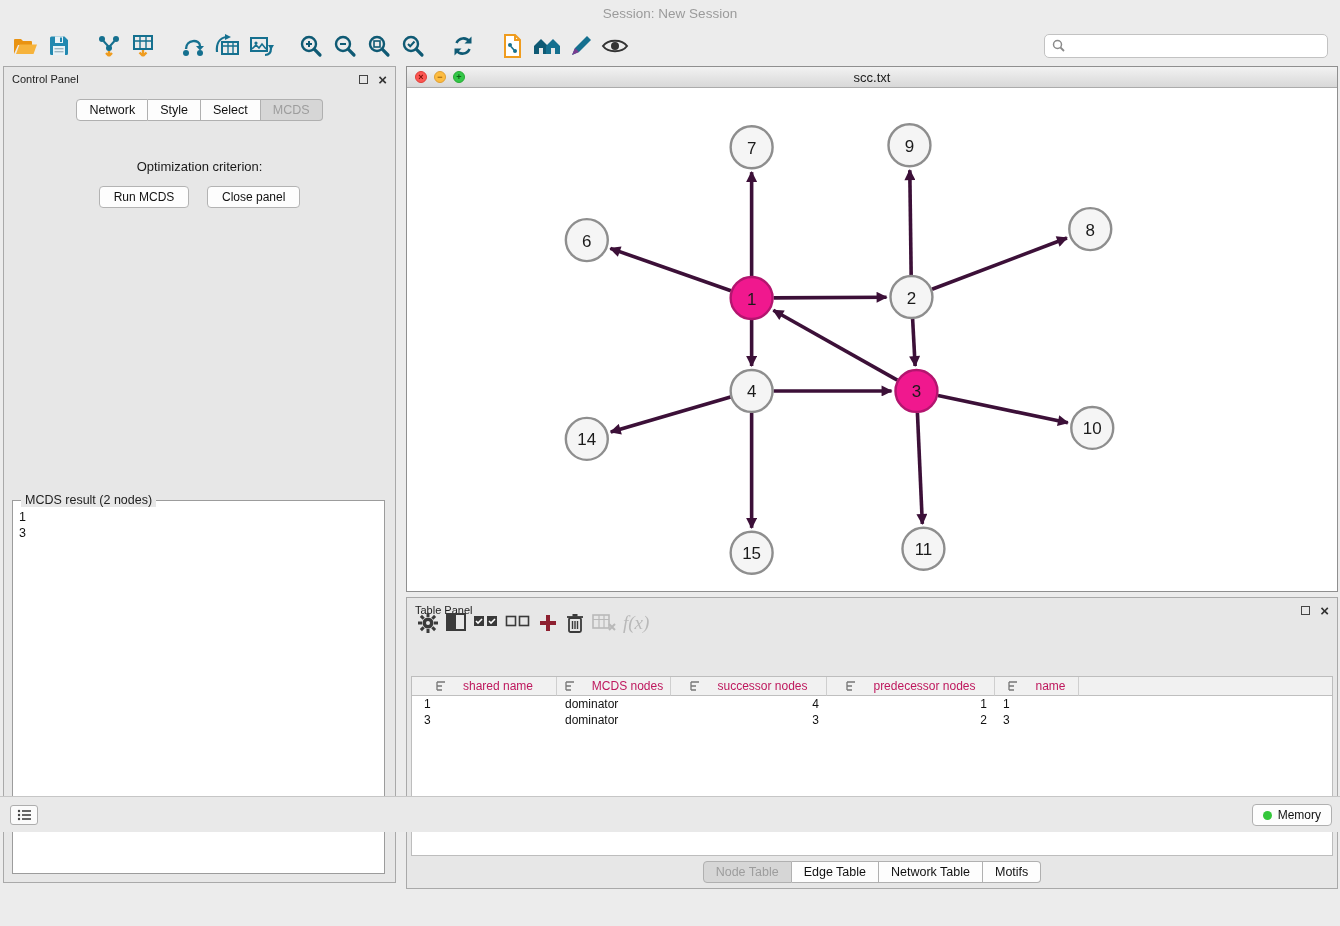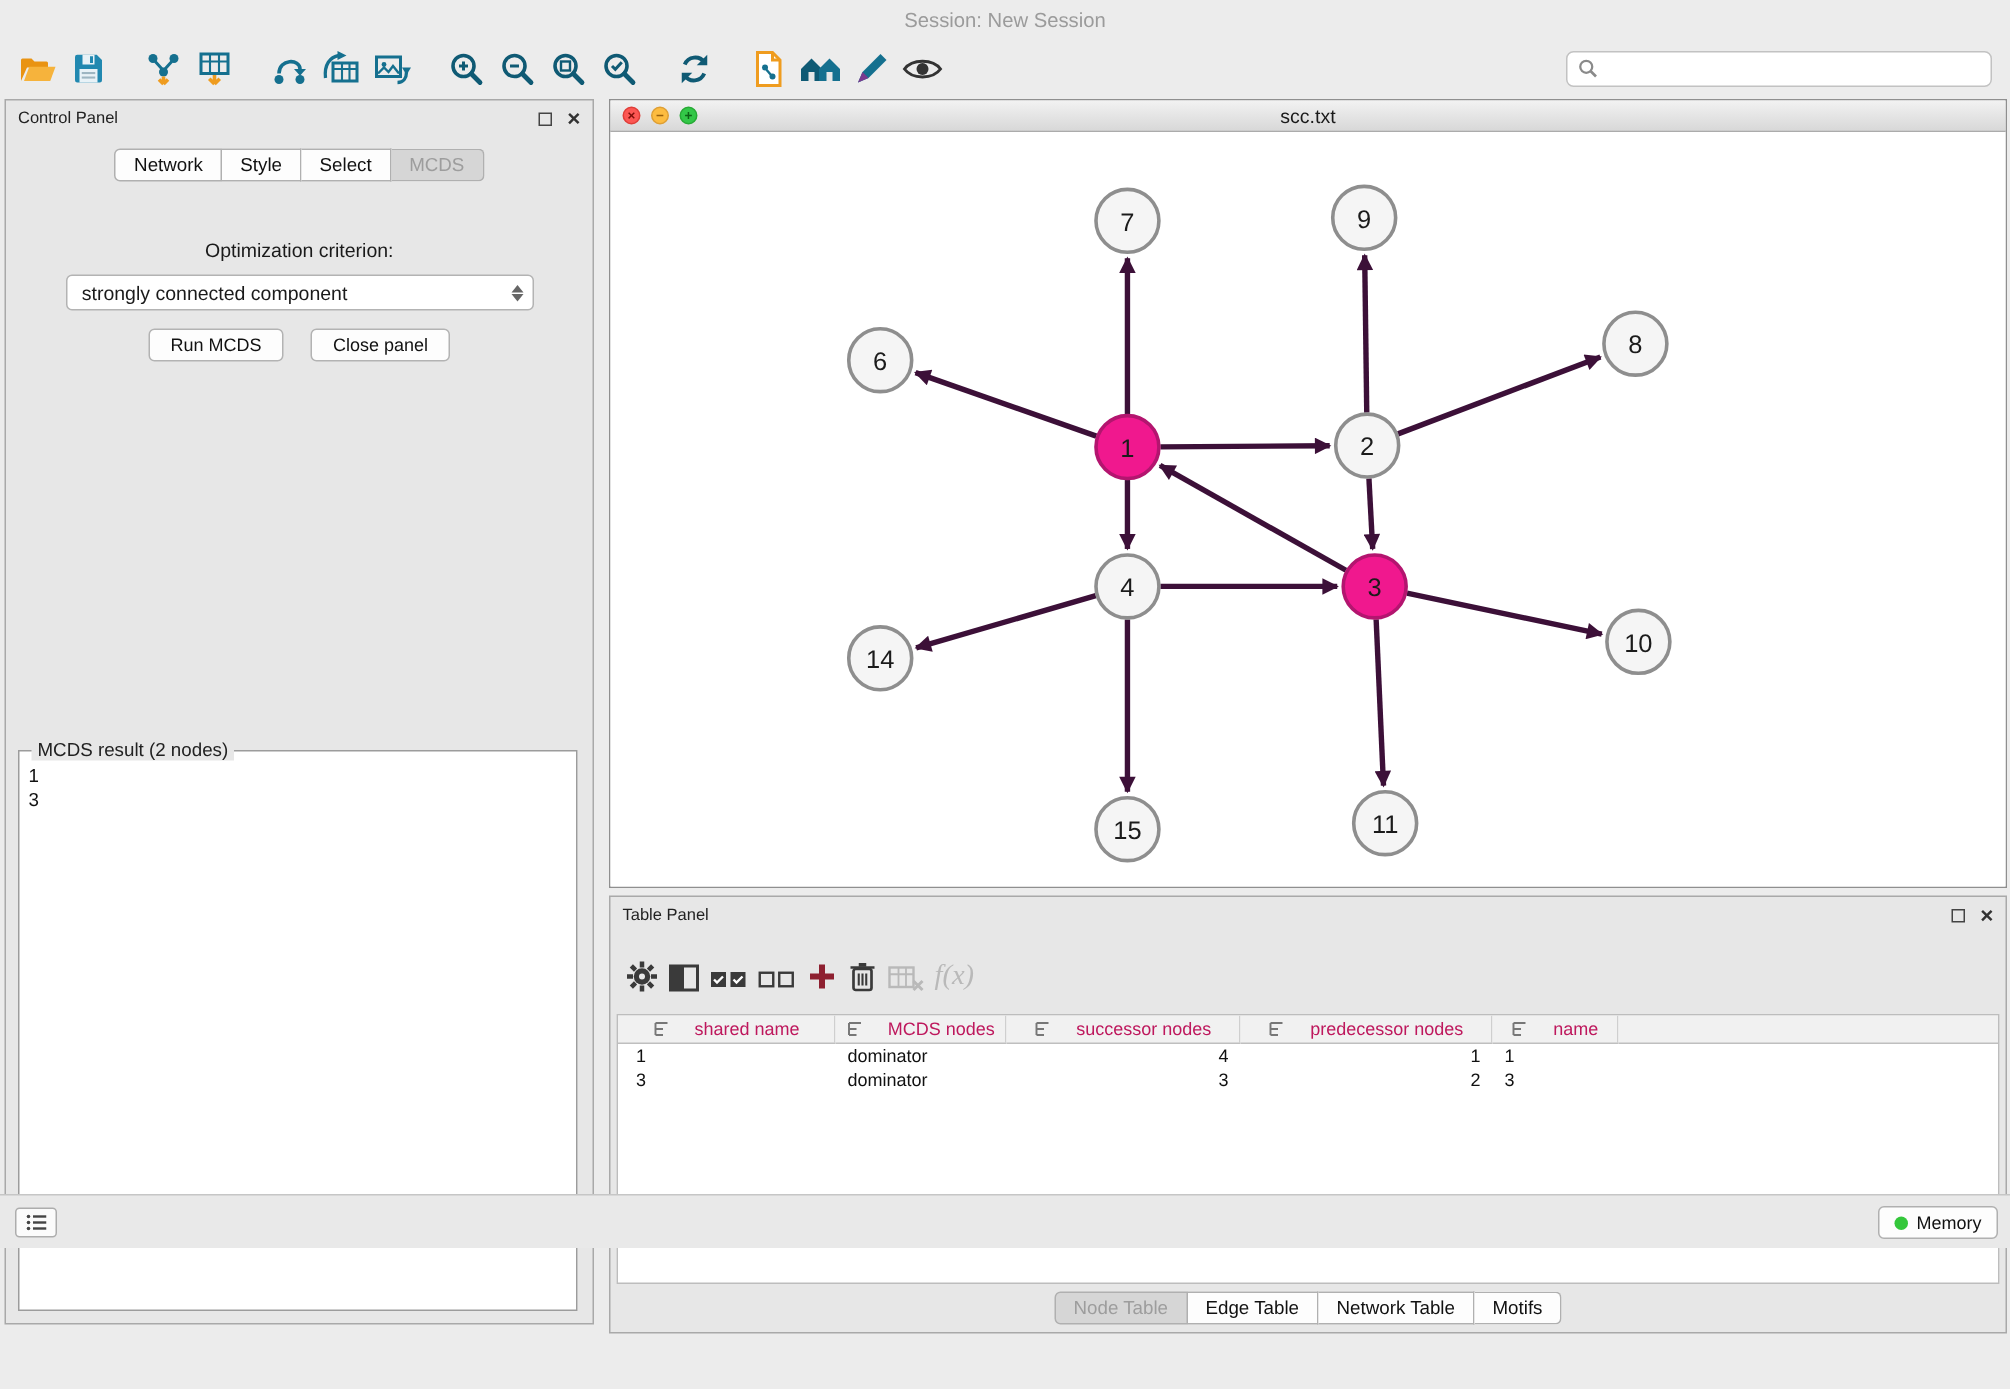--- a/index.html
+++ b/index.html
@@ -111,22 +111,22 @@
   .light.yel   { background:#fdbc40; border:1px solid #de9f34; color:#99600c; }
   .light.grn   { background:#33c748; border:1px solid #27aa35; color:#0d6216; }
   #network-svg { display:block; width:100%; height:503px; background:#fff; }
 
   
   .table-panel {
     position:absolute; left:406px; top:597px; right:2px; height:292px;
     background:#e7e7e7; border:1px solid #a9a9a9;
   }
   .tp-toolbar {
-    position:absolute; left:10px; top:28px; height:36px; right:10px;
-    display:flex; align-items:flex-end; gap:6px;
+    position:absolute; left:10px; top:14px; height:36px; right:10px;
+    display:flex; align-items:flex-start; gap:6px;
   }
   .tp-btn { display:flex; align-items:center; justify-content:center; }
   .fx { font-family:"Liberation Serif", serif; font-style:italic; color:#b9b9b9; font-size:19px; }
   .tp-table {
     position:absolute; left:4px; right:4px; top:78px; height:180px;
     background:#fff; border:1px solid #bdbdbd; overflow:hidden;
   }
   .thead, .trow {
     display:grid;
     grid-template-columns:145px 114px 156px 168px 84px 1fr;
@@ -320,27 +320,20 @@
       <span class="seg">
         <span class="tab">Network</span>
         <span class="tab">Style</span>
         <span class="tab">Select</span>
         <span class="tab active">MCDS</span>
       </span>
     </div>
 
     <div class="opt-label">Optimization criterion:</div>
 
-    <div class="dropdown">
-      <span class="dd-text">strongly connected component</span>
-      <span class="dd-arrows">
-          <i class="up"></i>
-          <i class="dn"></i>
-        </span>
-    </div>
 
     <div class="cp-buttons">
       <span class="btn">Run MCDS</span>
       <span class="btn">Close panel</span>
     </div>
 
     <fieldset class="result-box">
       <legend>MCDS result (2 nodes)</legend>
       <span class="result-line">1</span>
       <span class="result-line">3</span>

